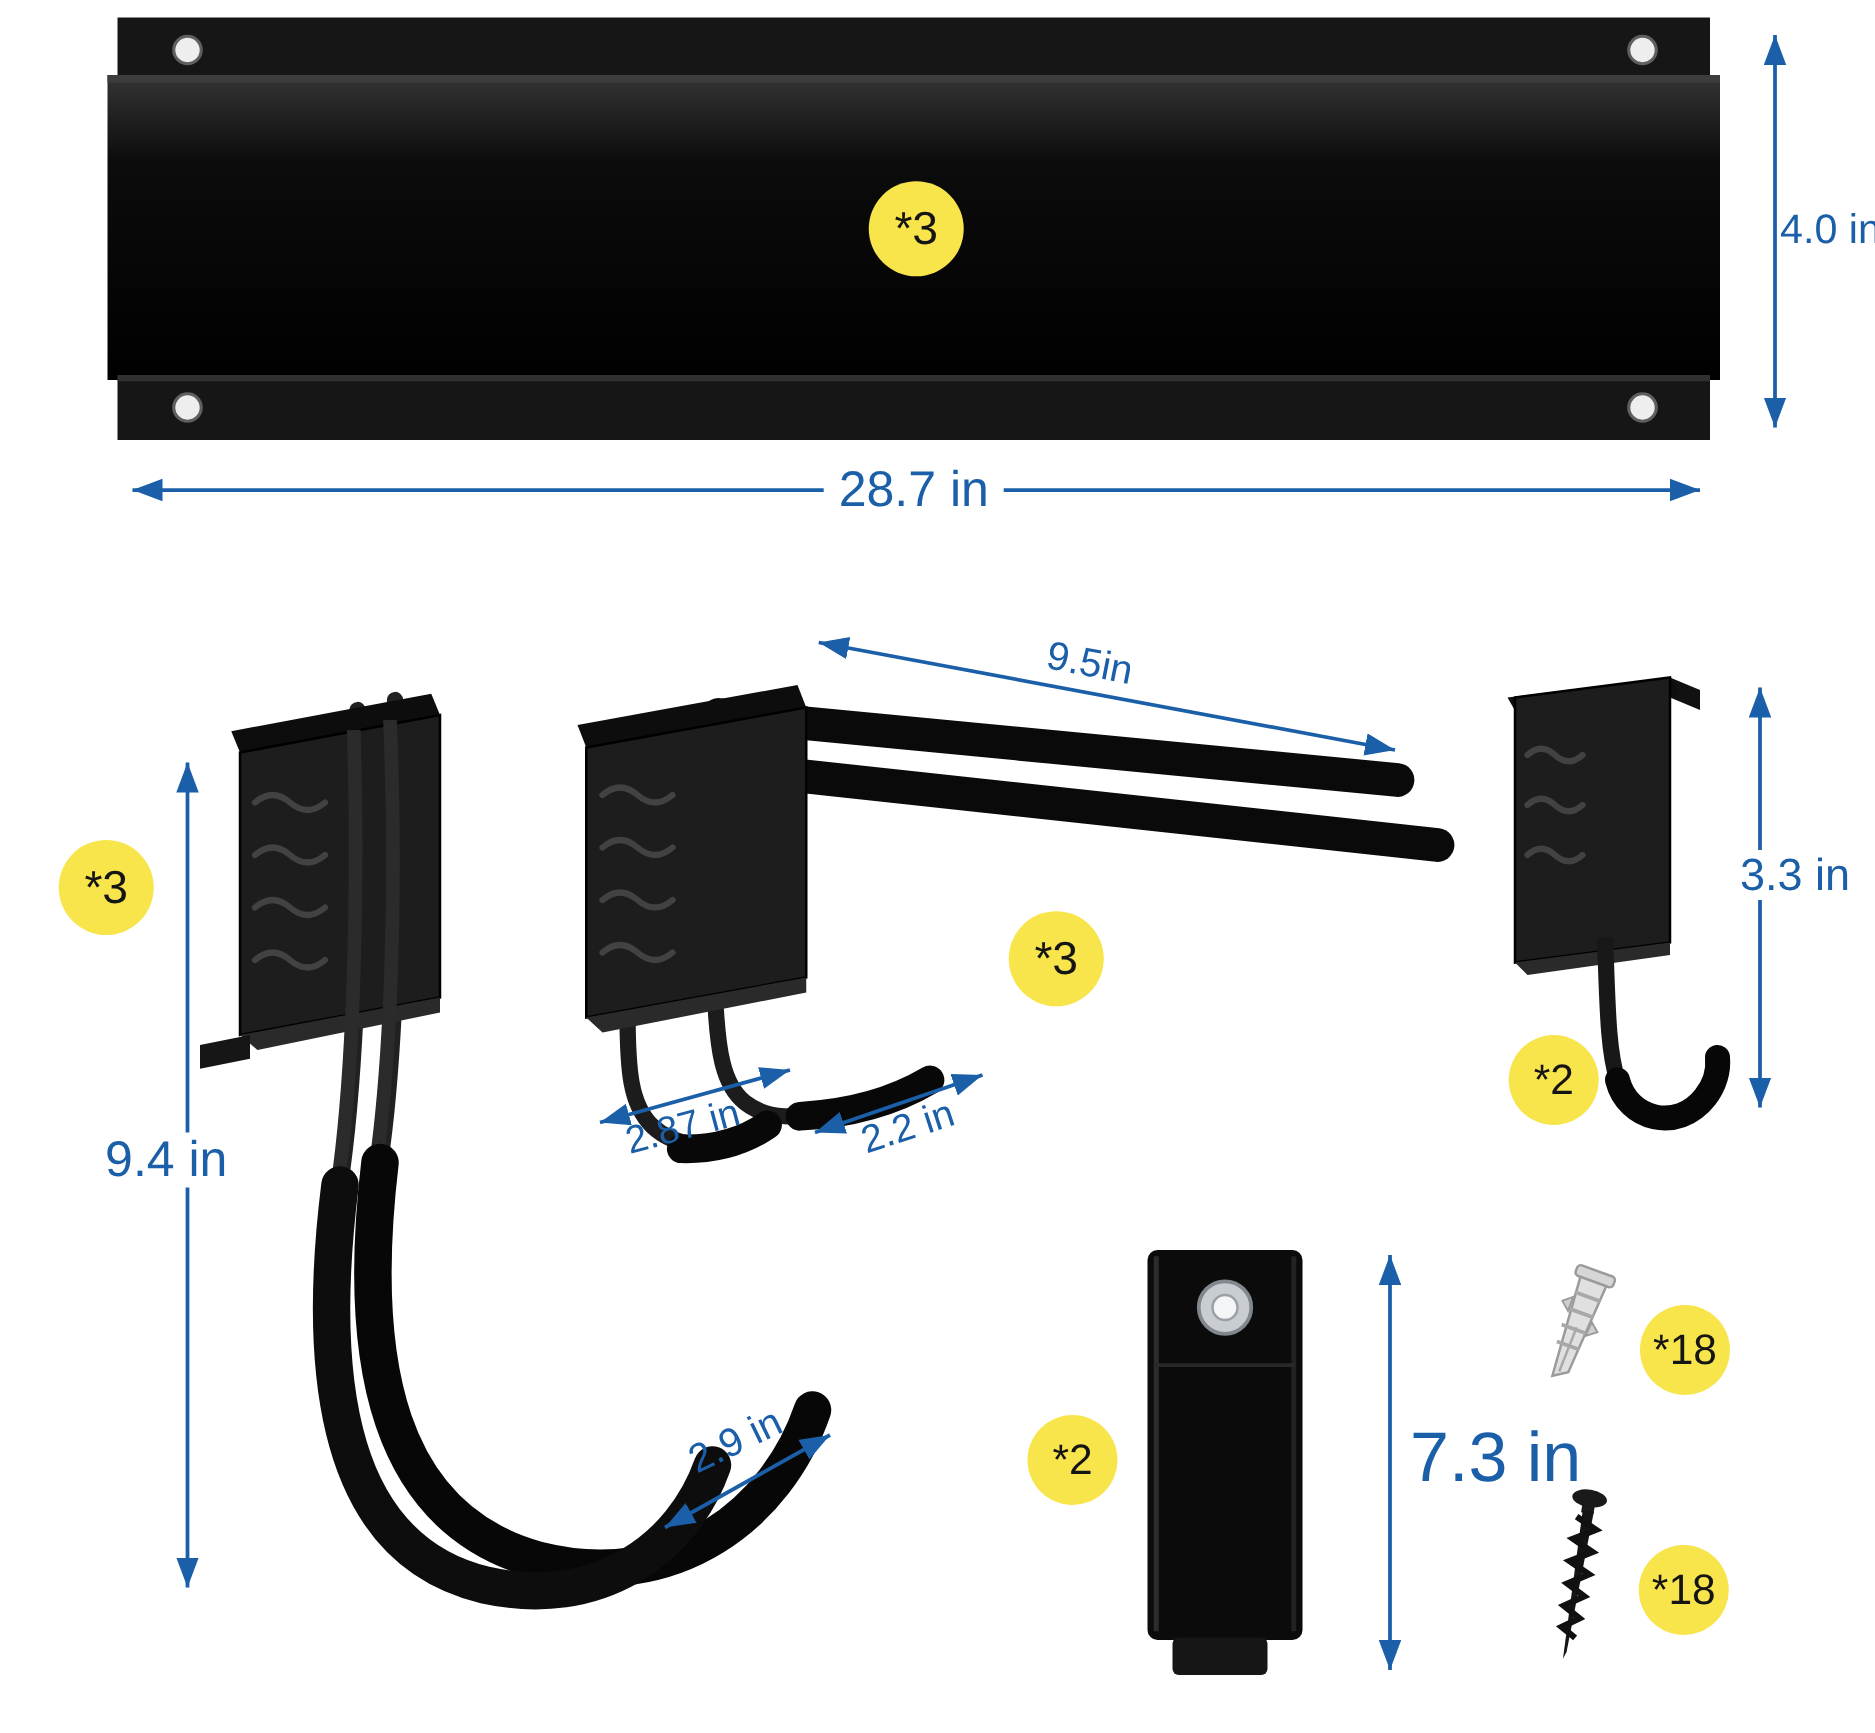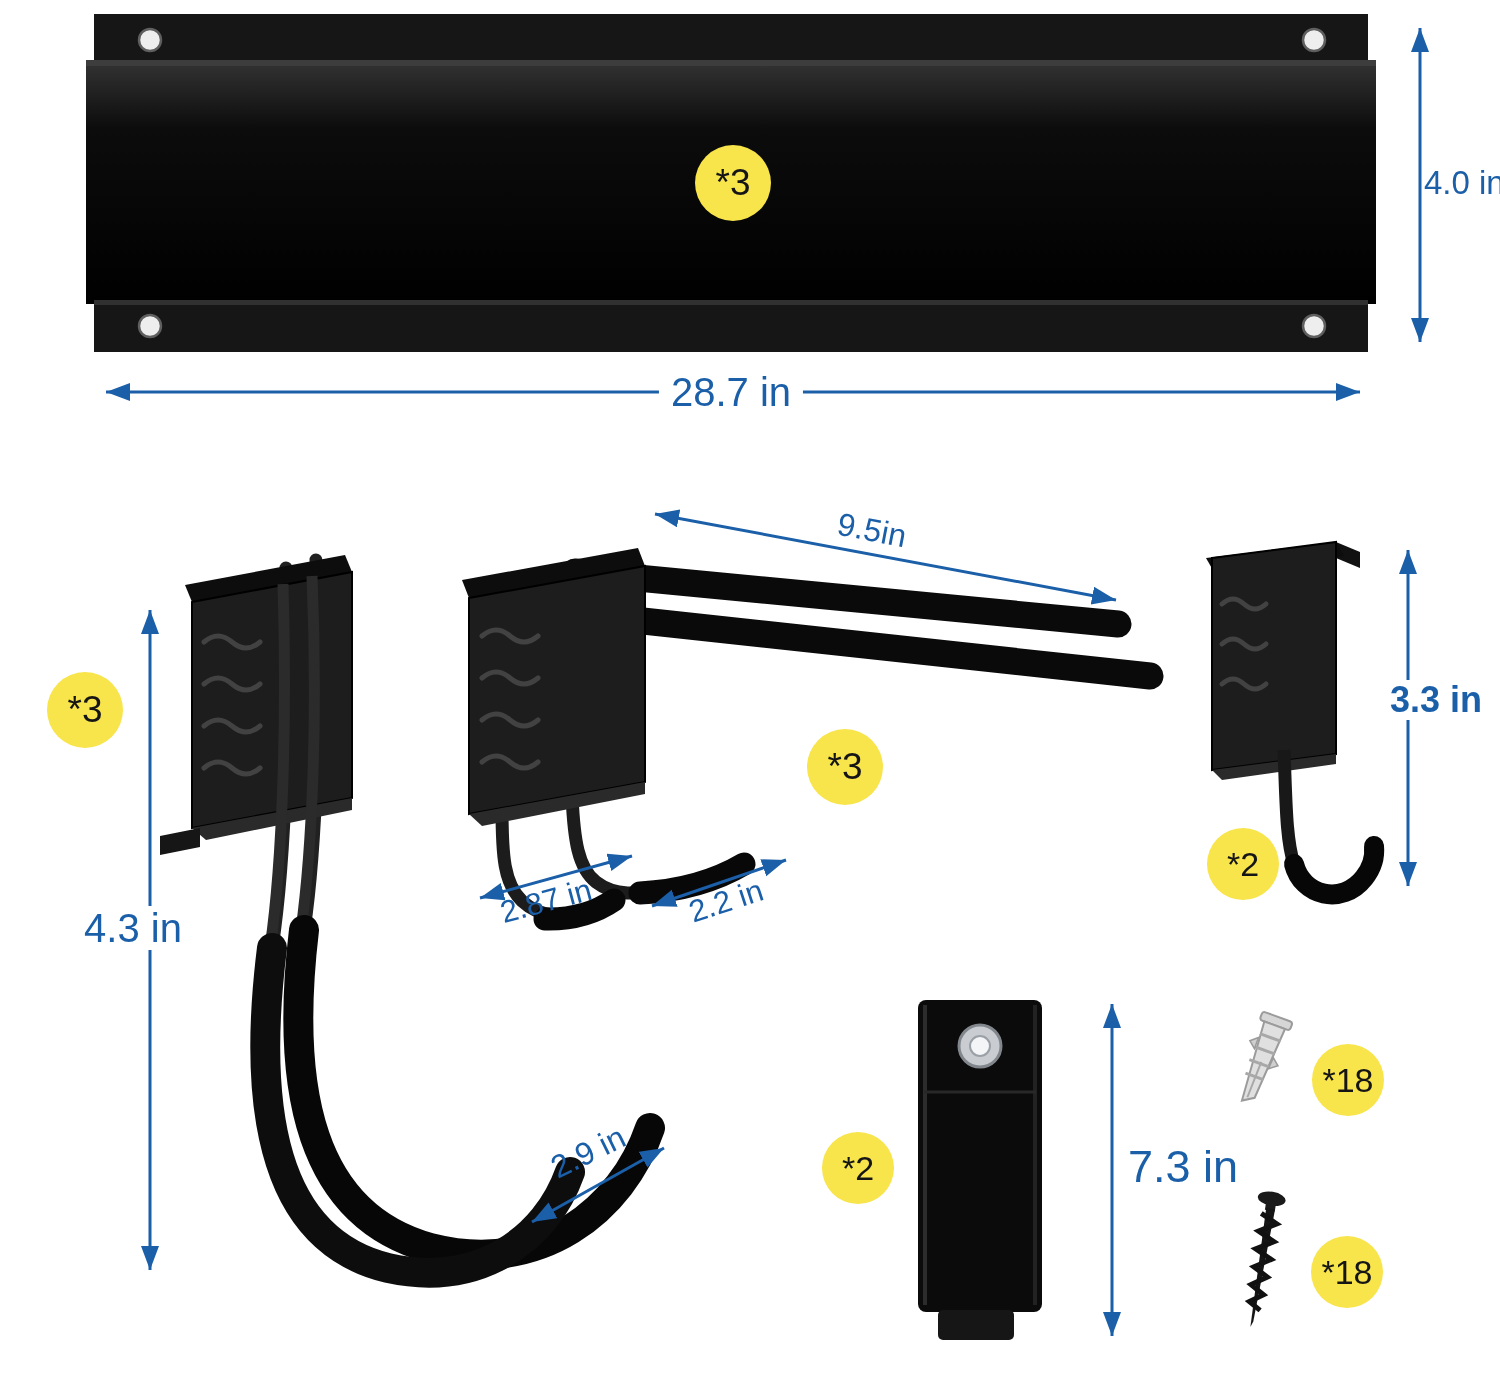--- a/index.html
+++ b/index.html
@@ -28,22 +28,22 @@
   .badge-lg{width:76px;height:76px;font-size:37px;}
   .badge-md{width:72px;height:72px;font-size:34px;}
 
   .lbl-rail-height{left:1424px;top:166px;font-size:33px;}
   .lbl-rail-width{left:731px;top:392px;transform:translate(-50%,-50%);font-size:40px;}
   .lbl-jhook-height{left:133px;top:928px;transform:translate(-50%,-50%);font-size:40px;}
   .lbl-tip-gap{left:588px;top:1152px;transform:translate(-50%,-50%) rotate(-26deg);font-size:32px;}
   .lbl-dh-length{left:872px;top:530px;transform:translate(-50%,-50%) rotate(11deg);font-size:32px;}
   .lbl-dh-depth{left:546px;top:901px;transform:translate(-50%,-50%) rotate(-15deg);font-size:31px;}
   .lbl-dh-width{left:726px;top:901px;transform:translate(-50%,-50%) rotate(-18deg);font-size:31px;}
-  .lbl-sh-height{left:1436px;top:700px;transform:translate(-50%,-50%);font-size:36px;font-weight:bold;}
-  .lbl-strap-length{left:1128px;top:1166px;transform:translateY(-50%);font-size:45px;}
+  .lbl-sh-height{left:1436px;top:700px;transform:translate(-50%,-50%);font-size:36px;}
+  .lbl-strap-length{left:1128px;top:1166px;transform:translateY(-50%);font-size:56px;}
 </style>
 </head>
 <body>
 
 <div class="canvas">
 
   <svg width="1500" height="1386" viewBox="0 0 1500 1386">
     <defs>
       <marker id="ah" markerWidth="10" markerHeight="8" refX="8" refY="3" orient="auto-start-reverse" markerUnits="strokeWidth">
         <path d="M0,0 L8,3 L0,6 Z" class="dim-fill"></path>
@@ -146,21 +146,21 @@
       <path class="dim-line" d="M655,514 L1116,600" marker-start="url(#ah)" marker-end="url(#ah)"></path>
       <path class="dim-line" d="M480,898 L632,856" marker-start="url(#ah)" marker-end="url(#ah)"></path>
       <path class="dim-line" d="M652,906 L786,860" marker-start="url(#ah)" marker-end="url(#ah)"></path>
       <path class="dim-line" d="M1408,550 L1408,886" marker-start="url(#ah)" marker-end="url(#ah)"></path>
       <path class="dim-line" d="M1112,1004 L1112,1336" marker-start="url(#ah)" marker-end="url(#ah)"></path>
     </g>
   </svg>
 
   <div class="dim-label lbl-rail-height">4.0 in</div>
   <div class="dim-label lbl-rail-width bg-white">28.7 in</div>
-  <div class="dim-label lbl-jhook-height bg-white">4.3 in</div>
+  <div class="dim-label lbl-jhook-height bg-white">9.4 in</div>
   <div class="dim-label lbl-tip-gap">2.9 in</div>
   <div class="dim-label lbl-dh-length">9.5in</div>
   <div class="dim-label lbl-dh-depth">2.87 in</div>
   <div class="dim-label lbl-dh-width">2.2 in</div>
   <div class="dim-label lbl-sh-height bg-white">3.3 in</div>
   <div class="dim-label lbl-strap-length">7.3 in</div>
 
   <div class="badge badge-lg" style="left:695px;top:145px;">*3</div>
   <div class="badge badge-lg" style="left:47px;top:672px;">*3</div>
   <div class="badge badge-lg" style="left:807px;top:729px;">*3</div>

